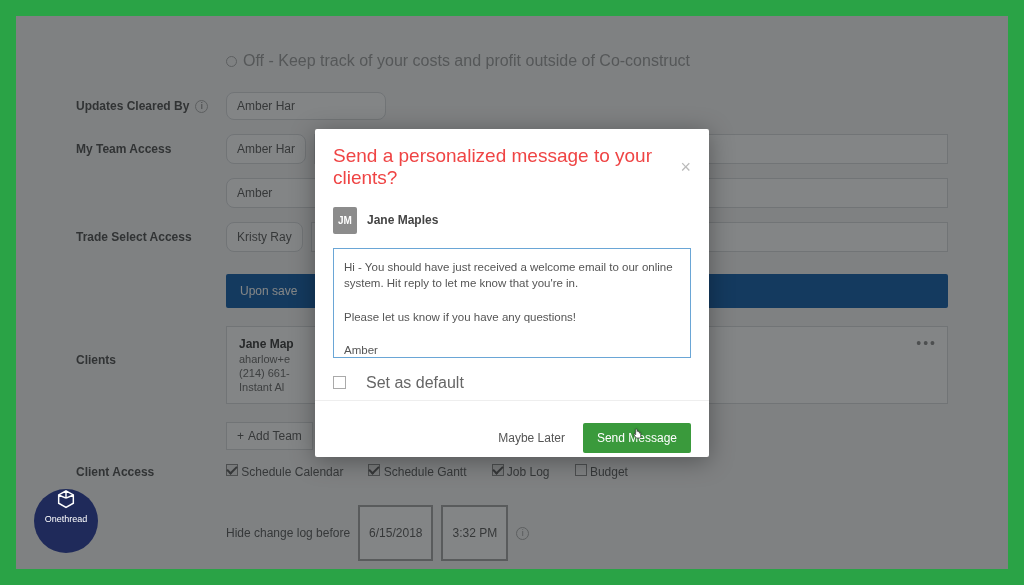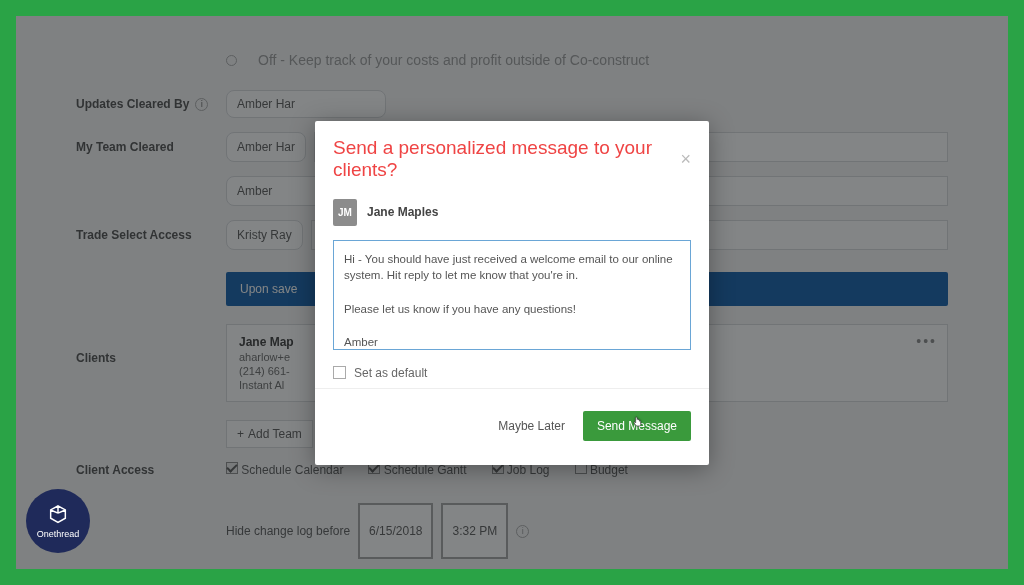--- a/index.html
+++ b/index.html
@@ -29,21 +29,21 @@
     background: #fff; border: 1px solid #d7d9dc;
     padding: 6px 10px; font-size: 12px; color: #555; border-radius: 8px;
     display: inline-flex; align-items:center;
   }
   .select-box { min-width: 160px; }
   .wide-input {
     flex: 1; min-width: 200px;
     background: #fff; border: 1px solid #d7d9dc;
     height: 30px;
   }
-  .off-line { display:flex; align-items:center; gap:21px; color:#9a9a9a; font-size:14px; margin-left:150px; margin-bottom:22px;}
+  .off-line { display:flex; align-items:center; gap:6px; color:#9a9a9a; font-size:16px; margin-left:150px; margin-bottom:22px;}
   .radio-dot { width:11px; height:11px; border:1px solid #aaa; border-radius:50%; display:inline-block; }
 
   .section-banner {
     background: #0b5aa8;
     color: #fff;
     padding: 10px 14px;
     border-radius: 2px;
     margin: 4px 0 10px 0;
     font-size: 12px;
   }
@@ -95,41 +95,41 @@
   .avatar { width:24px; height:27px; background:#8c8c8c; color:#fff; font-size:10px; font-weight:600; display:flex; align-items:center; justify-content:center; border-radius:2px;}
   .recipient-name { font-size:12px; color:#444; font-weight:600;}
   .msg-box {
     width:100%; border:1px solid #6aa6d6;
     padding:10px; font-size:11.5px; color:#555;
     line-height:1.45; font-family:inherit; resize:none;
     height: 110px;
     outline:none;
     white-space: pre-wrap;
   }
-  .default-row { display:flex; align-items:center; gap:8px; margin:12px 0 8px 0; font-size:12px; color:#666;}
+  .default-row { display:flex; align-items:center; gap:20px; margin:12px 0 8px 0; font-size:16px; color:#666;}
   .default-chk { width:13px; height:13px; border:1px solid #aaa; display:inline-block;}
   .modal-divider { height:1px; background:#eee; margin: 8px -18px 0 -18px;}
-  .modal-footer { padding: 12px 18px 24px 18px; display:flex; justify-content:flex-end; align-items:center; gap:14px;}
+  .modal-footer { padding: 12px 18px 4px 18px; display:flex; justify-content:flex-end; align-items:center; gap:14px;}
   .btn-later { font-size:12px; color:#555; cursor:pointer; padding:6px 4px;}
   .btn-send {
     background:#3a9a3c; color:#fff; font-size:12px; font-weight:500;
     padding:8px 14px; border:none; border-radius:2px; cursor:pointer;
     position:relative; display:inline-flex; align-items:center; gap:4px;
   }
   .cursor-hand {
     position:absolute; width:14px; height:16px;
     pointer-events:none;
   }
   .cursor-hand svg { width:14px; height:16px; filter: drop-shadow(0 0 1px rgba(0,0,0,.5)); }
 
   .logo-badge {
-    position:absolute; left:10px; bottom:16px;
+    position:absolute; left:18px; bottom:16px;
     width:64px; height:64px; border-radius:50%;
     background:#1f2a5a; color:#fff;
-    display:flex; flex-direction:column; align-items:center; justify-content:center;
+    display:flex; flex-direction:column; align-items:center; 
     font-size:9px;
     z-index: 50;
   }
   .logo-badge .cube { width:22px; height:22px; margin-bottom:3px; }
 </style>
 </head>
 <body>
 
 <div class="outer-frame">
   <div class="stage">
@@ -145,21 +145,21 @@
         <div class="label-col">
           <span>Updates Cleared By</span>
           <span class="info-icon">i</span>
         </div>
         <div class="field-col">
           <div class="select-box">Amber Har</div>
         </div>
       </div>
 
       <div class="row">
-        <div class="label-col">My Team Cleared</div>
+        <div class="label-col">My Team Access</div>
         <div class="field-col">
           <div class="chip">Amber Har</div>
           <div class="wide-input"></div>
         </div>
       </div>
 
       <div class="row">
         <div class="label-col"></div>
         <div class="field-col">
           <div class="select-box">Amber</div>

